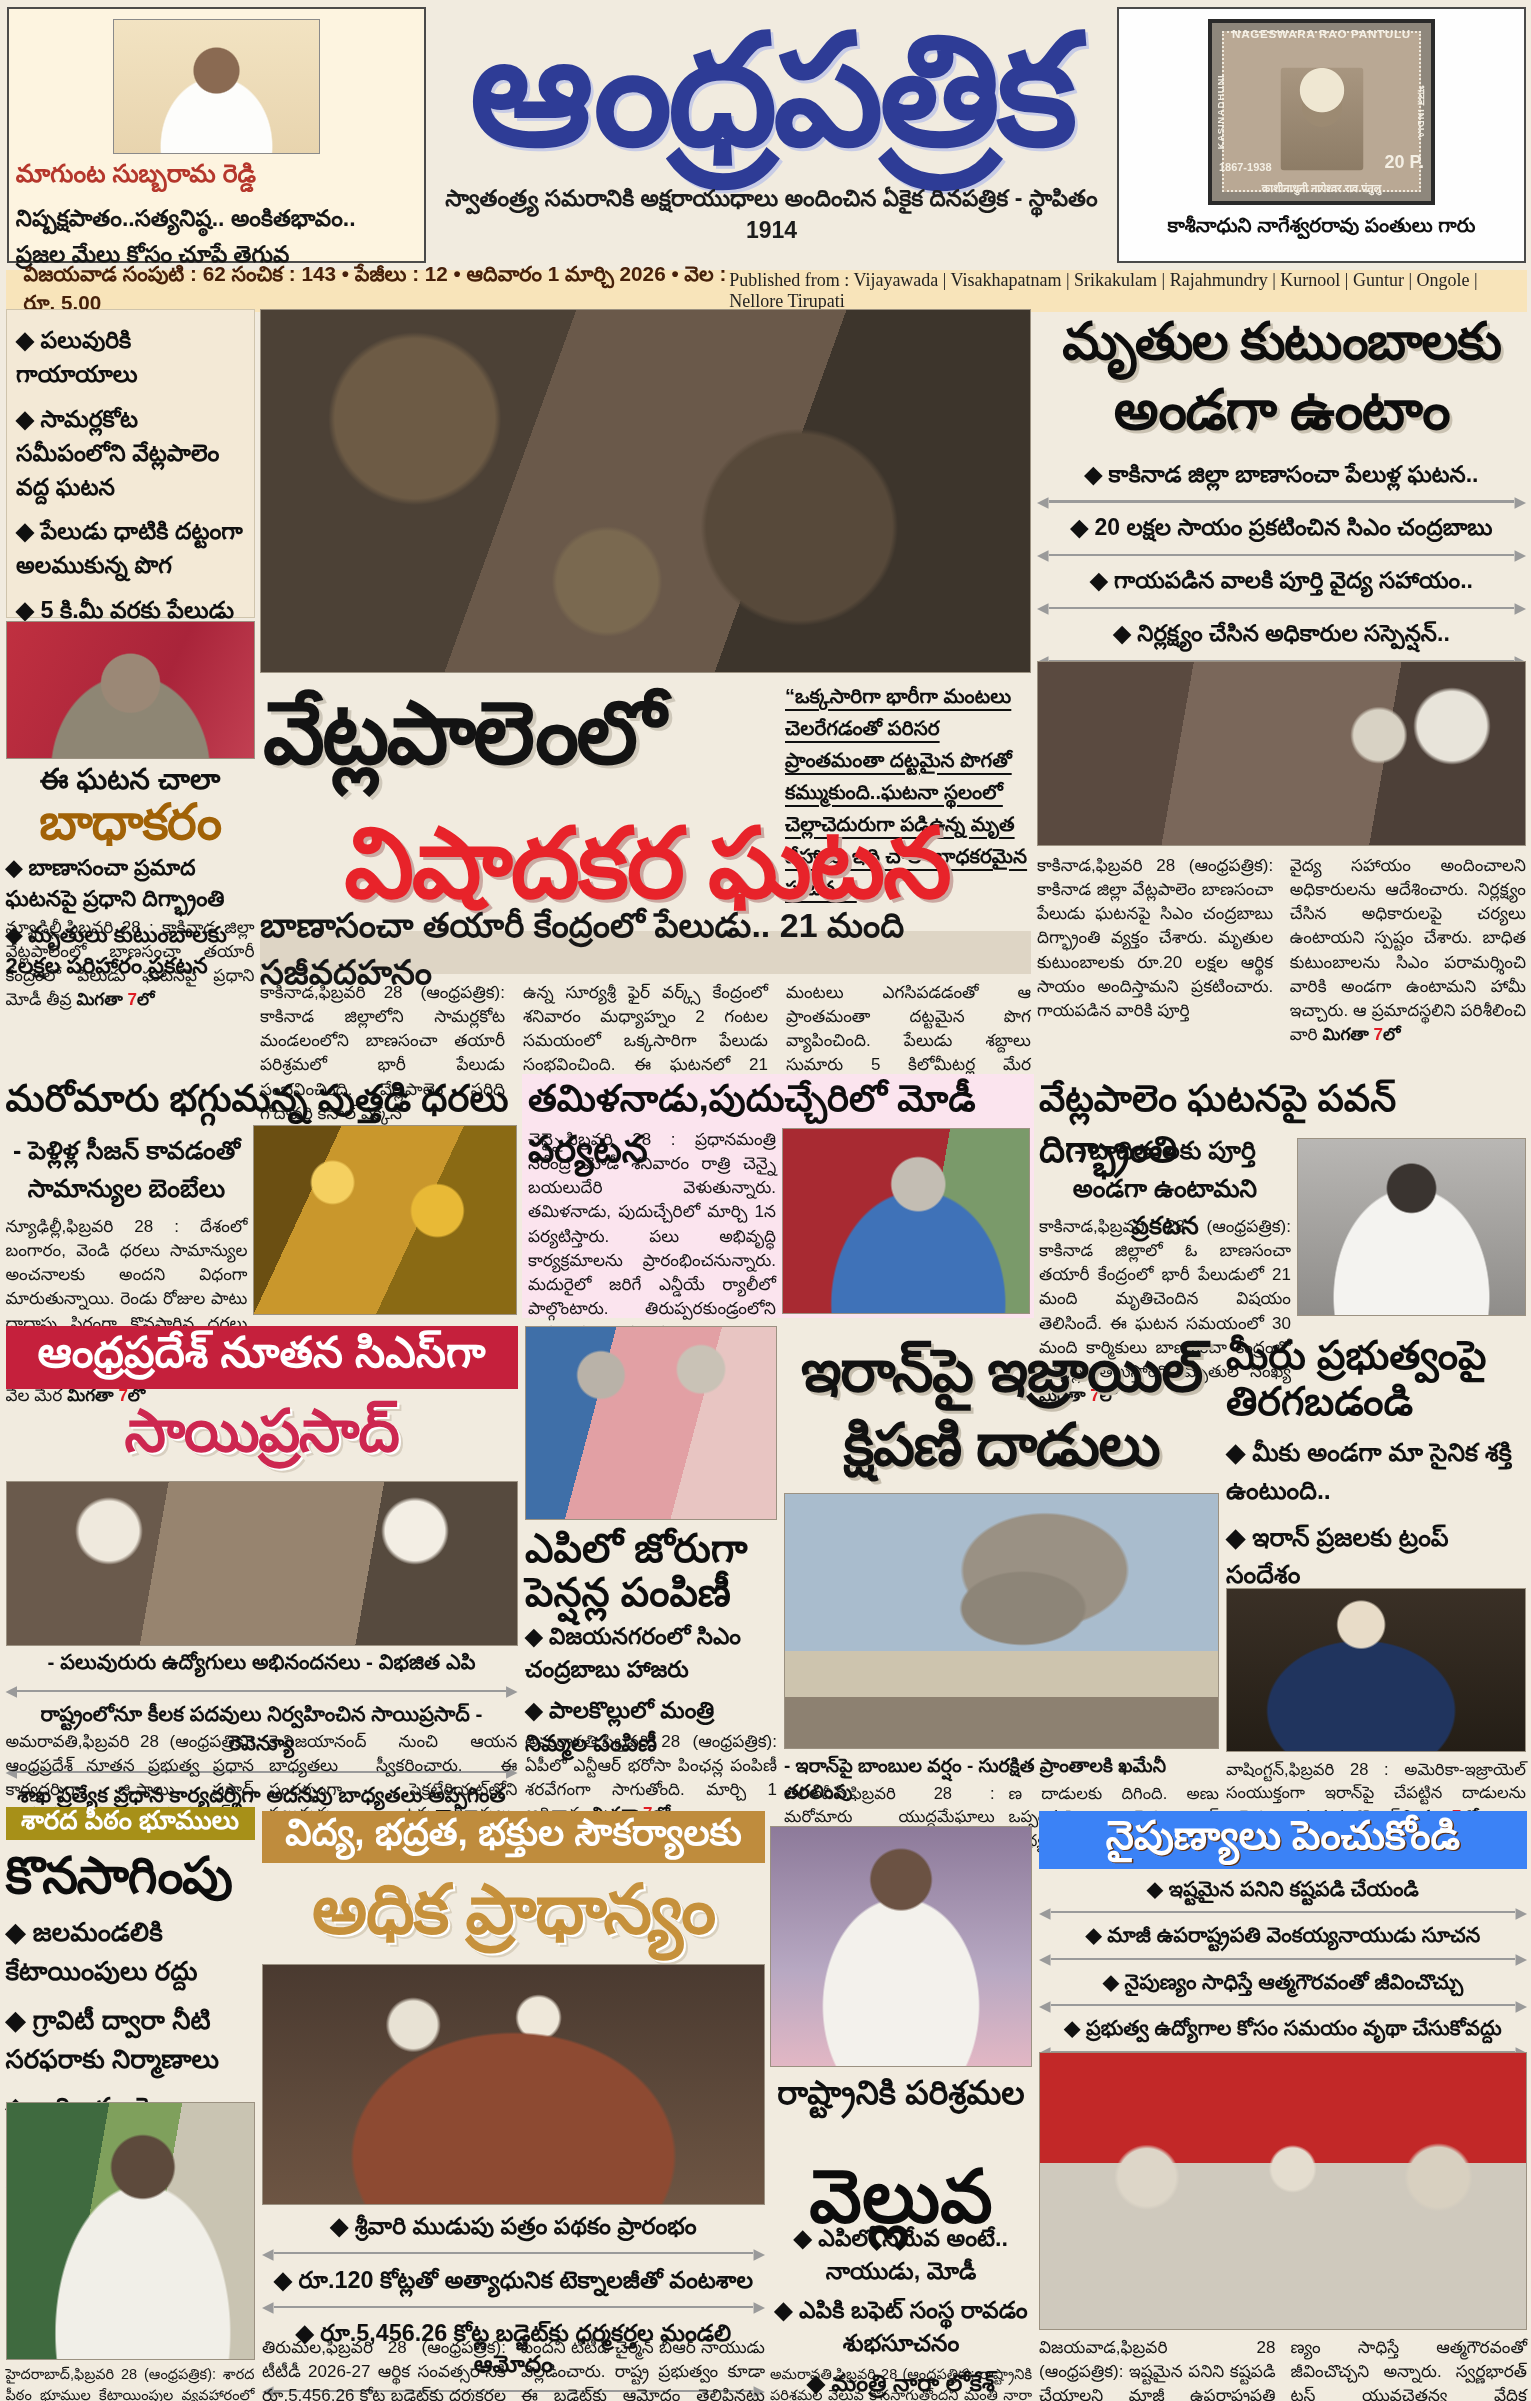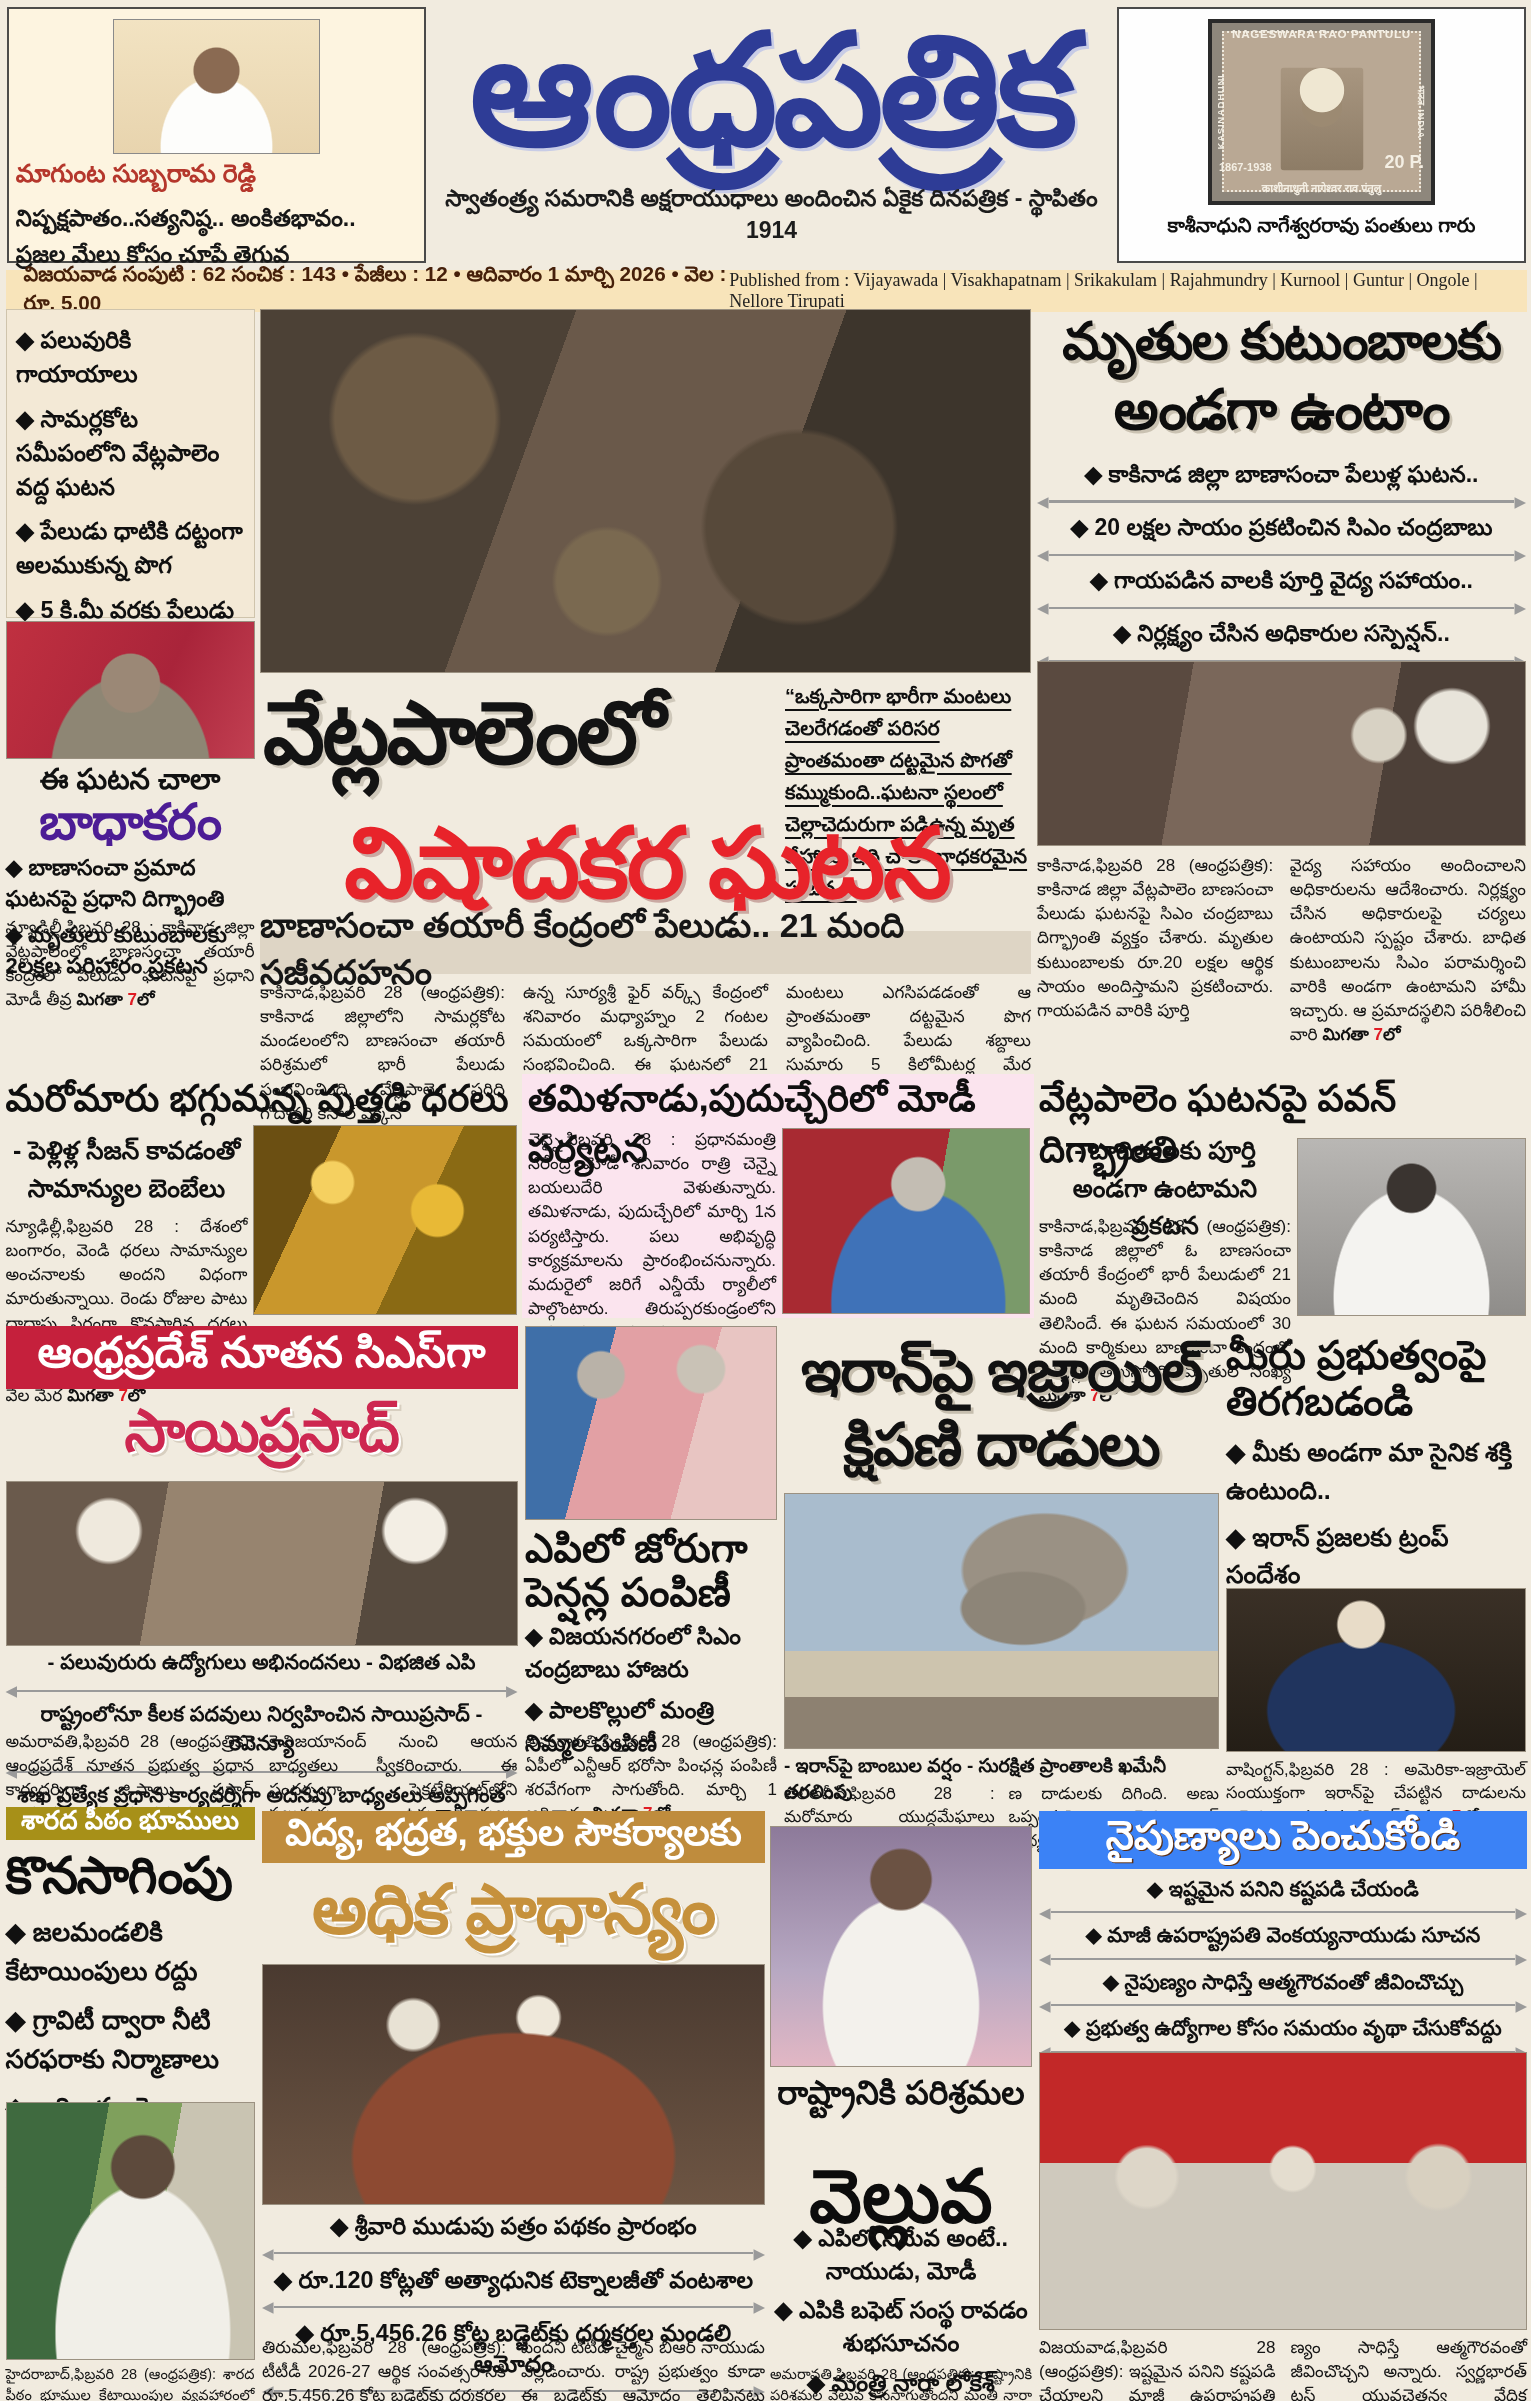--- a/index.html
+++ b/index.html
@@ -53,21 +53,21 @@
   .subline { font-weight:bold; color:#101010; }
 
   
   .side-bullets { left:5.5px; top:309px; width:249px; height:309px; background:#f3e9d6; border:0.7px solid #cfc4ac; padding:13.8px 9.6px; }
   .side-bullets .bl { font-size:23.4px; line-height:1.45; margin-bottom:11px; }
   .modi-photo { left:5.5px; top:621px; width:249px; height:138px;
       background: radial-gradient(circle at 50% 45%, #9b8876 0 20%, transparent 21%),
                   radial-gradient(ellipse at 50% 110%, #8e8674 0 45%, transparent 46%),
                   linear-gradient(115deg,#c03040,#a9243a 60%,#c24052); }
   .mr-kicker { left:5.5px; top:763px; width:249px; font-size:29px; font-weight:bold; color:#111; }
-  .mr-head { left:5.5px; top:793px; width:249px; font-size:50px; font-weight:900; color:#4c1d95; letter-spacing:-1.4px; }
+  .mr-head { left:5.5px; top:793px; width:249px; font-size:50px; font-weight:900; color:#a16207; letter-spacing:-1.4px; }
   .mr-bullets { left:5.5px; top:853px; width:249px; }
   .mr-bullets .bl { font-size:22px; line-height:1.4; margin-bottom:5.5px; }
   .mr-body { left:5.5px; top:916px; width:249px; height:58px; font-size:17px; }
 
   .debris-photo { left:260px; top:309px; width:771px; height:364px;
       background: radial-gradient(circle at 20% 30%, #6d5b45 0 12%, transparent 13%),
                   radial-gradient(circle at 70% 60%, #57493a 0 16%, transparent 17%),
                   radial-gradient(circle at 45% 75%, #7a6950 0 10%, transparent 11%),
                   linear-gradient(110deg,#4c4136 0 35%,#6a594a 35% 65%,#3d352c 65%); }
   .lead-quote { left:785px; top:680px; width:247px; font-size:20px; font-weight:bold; line-height:1.6; color:#101010; text-decoration:underline; text-underline-offset:5.5px; }

